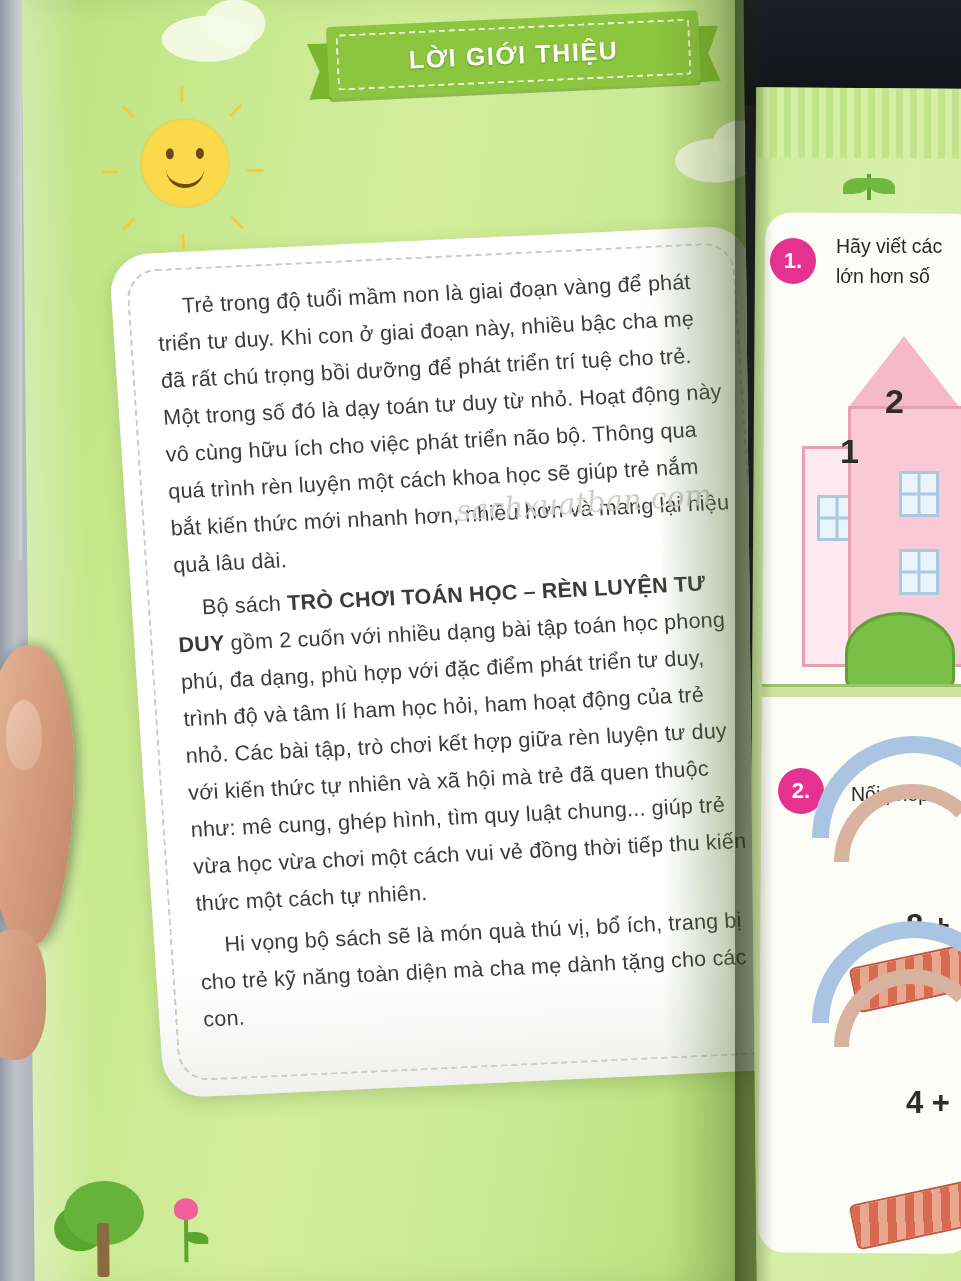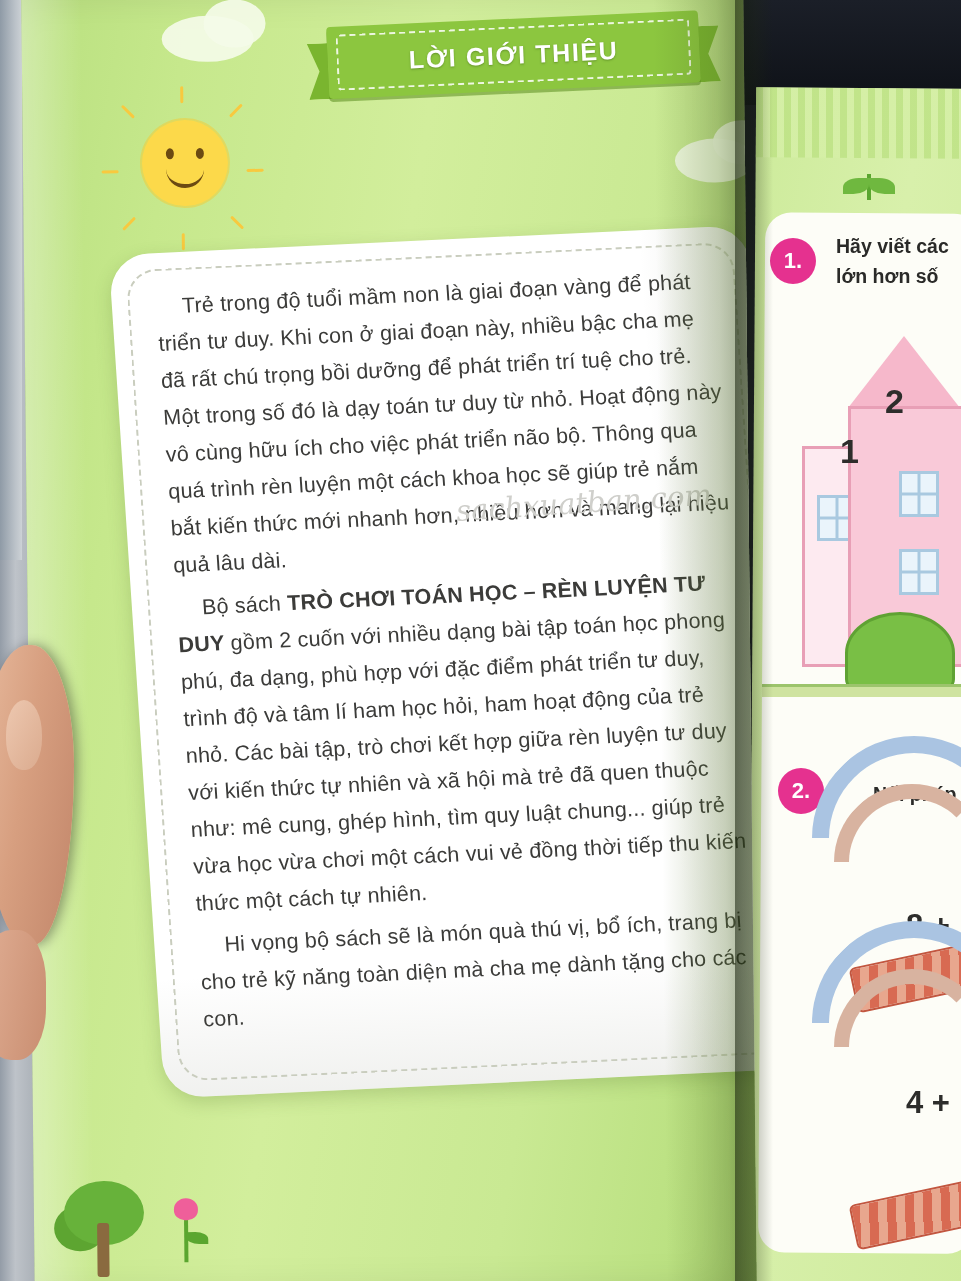--- a/index.html
+++ b/index.html
@@ -313,21 +313,21 @@
     background: #e5318f;
     color: #fff;
     font-size: 22px;
     font-weight: bold;
     display: flex; align-items: center; justify-content: center;
   }
   .rp-q {
     position: absolute;
     color: #2a2a28;
     font-size: 19.5px;
-    font-weight: bold;
+    font-weight: normal;
     line-height: 1.45;
     white-space: nowrap;
   }
 
   .house {
     position: absolute;
     left: 830px; top: 336px;
     width: 140px; height: 330px;
   }
   .house-roof {
@@ -484,21 +484,21 @@
       <div class="win" style="left:48px; top:62px;"></div>
       <div class="win" style="left:48px; top:140px;"></div>
     </div>
   </div>
   <div class="house-num" style="left:885px; top:382px;">2</div>
   <div class="house-num" style="left:840px; top:432px;">1</div>
   <div class="bush"></div>
   <div class="ground"></div>
 
   <div class="num-badge" style="left:778px; top:768px;">2.</div>
-  <div class="rp-q" style="left:873px; top:780px;">Nối phép</div>
+  <div class="rp-q" style="left:851px; top:780px;">Nối phép</div>
 
   <div class="rainbow" style="left:812px; top:850px;">
     <div class="arc"></div>
       <div class="arc-inner"></div>
   </div>
   <div class="eq" style="left:906px; top:908px;">8 +</div>
   <div class="scarf" style="left:852px; top:955px;"></div>
 
   <div class="rainbow" style="left:812px; top:1035px;">
     <div class="arc"></div>

